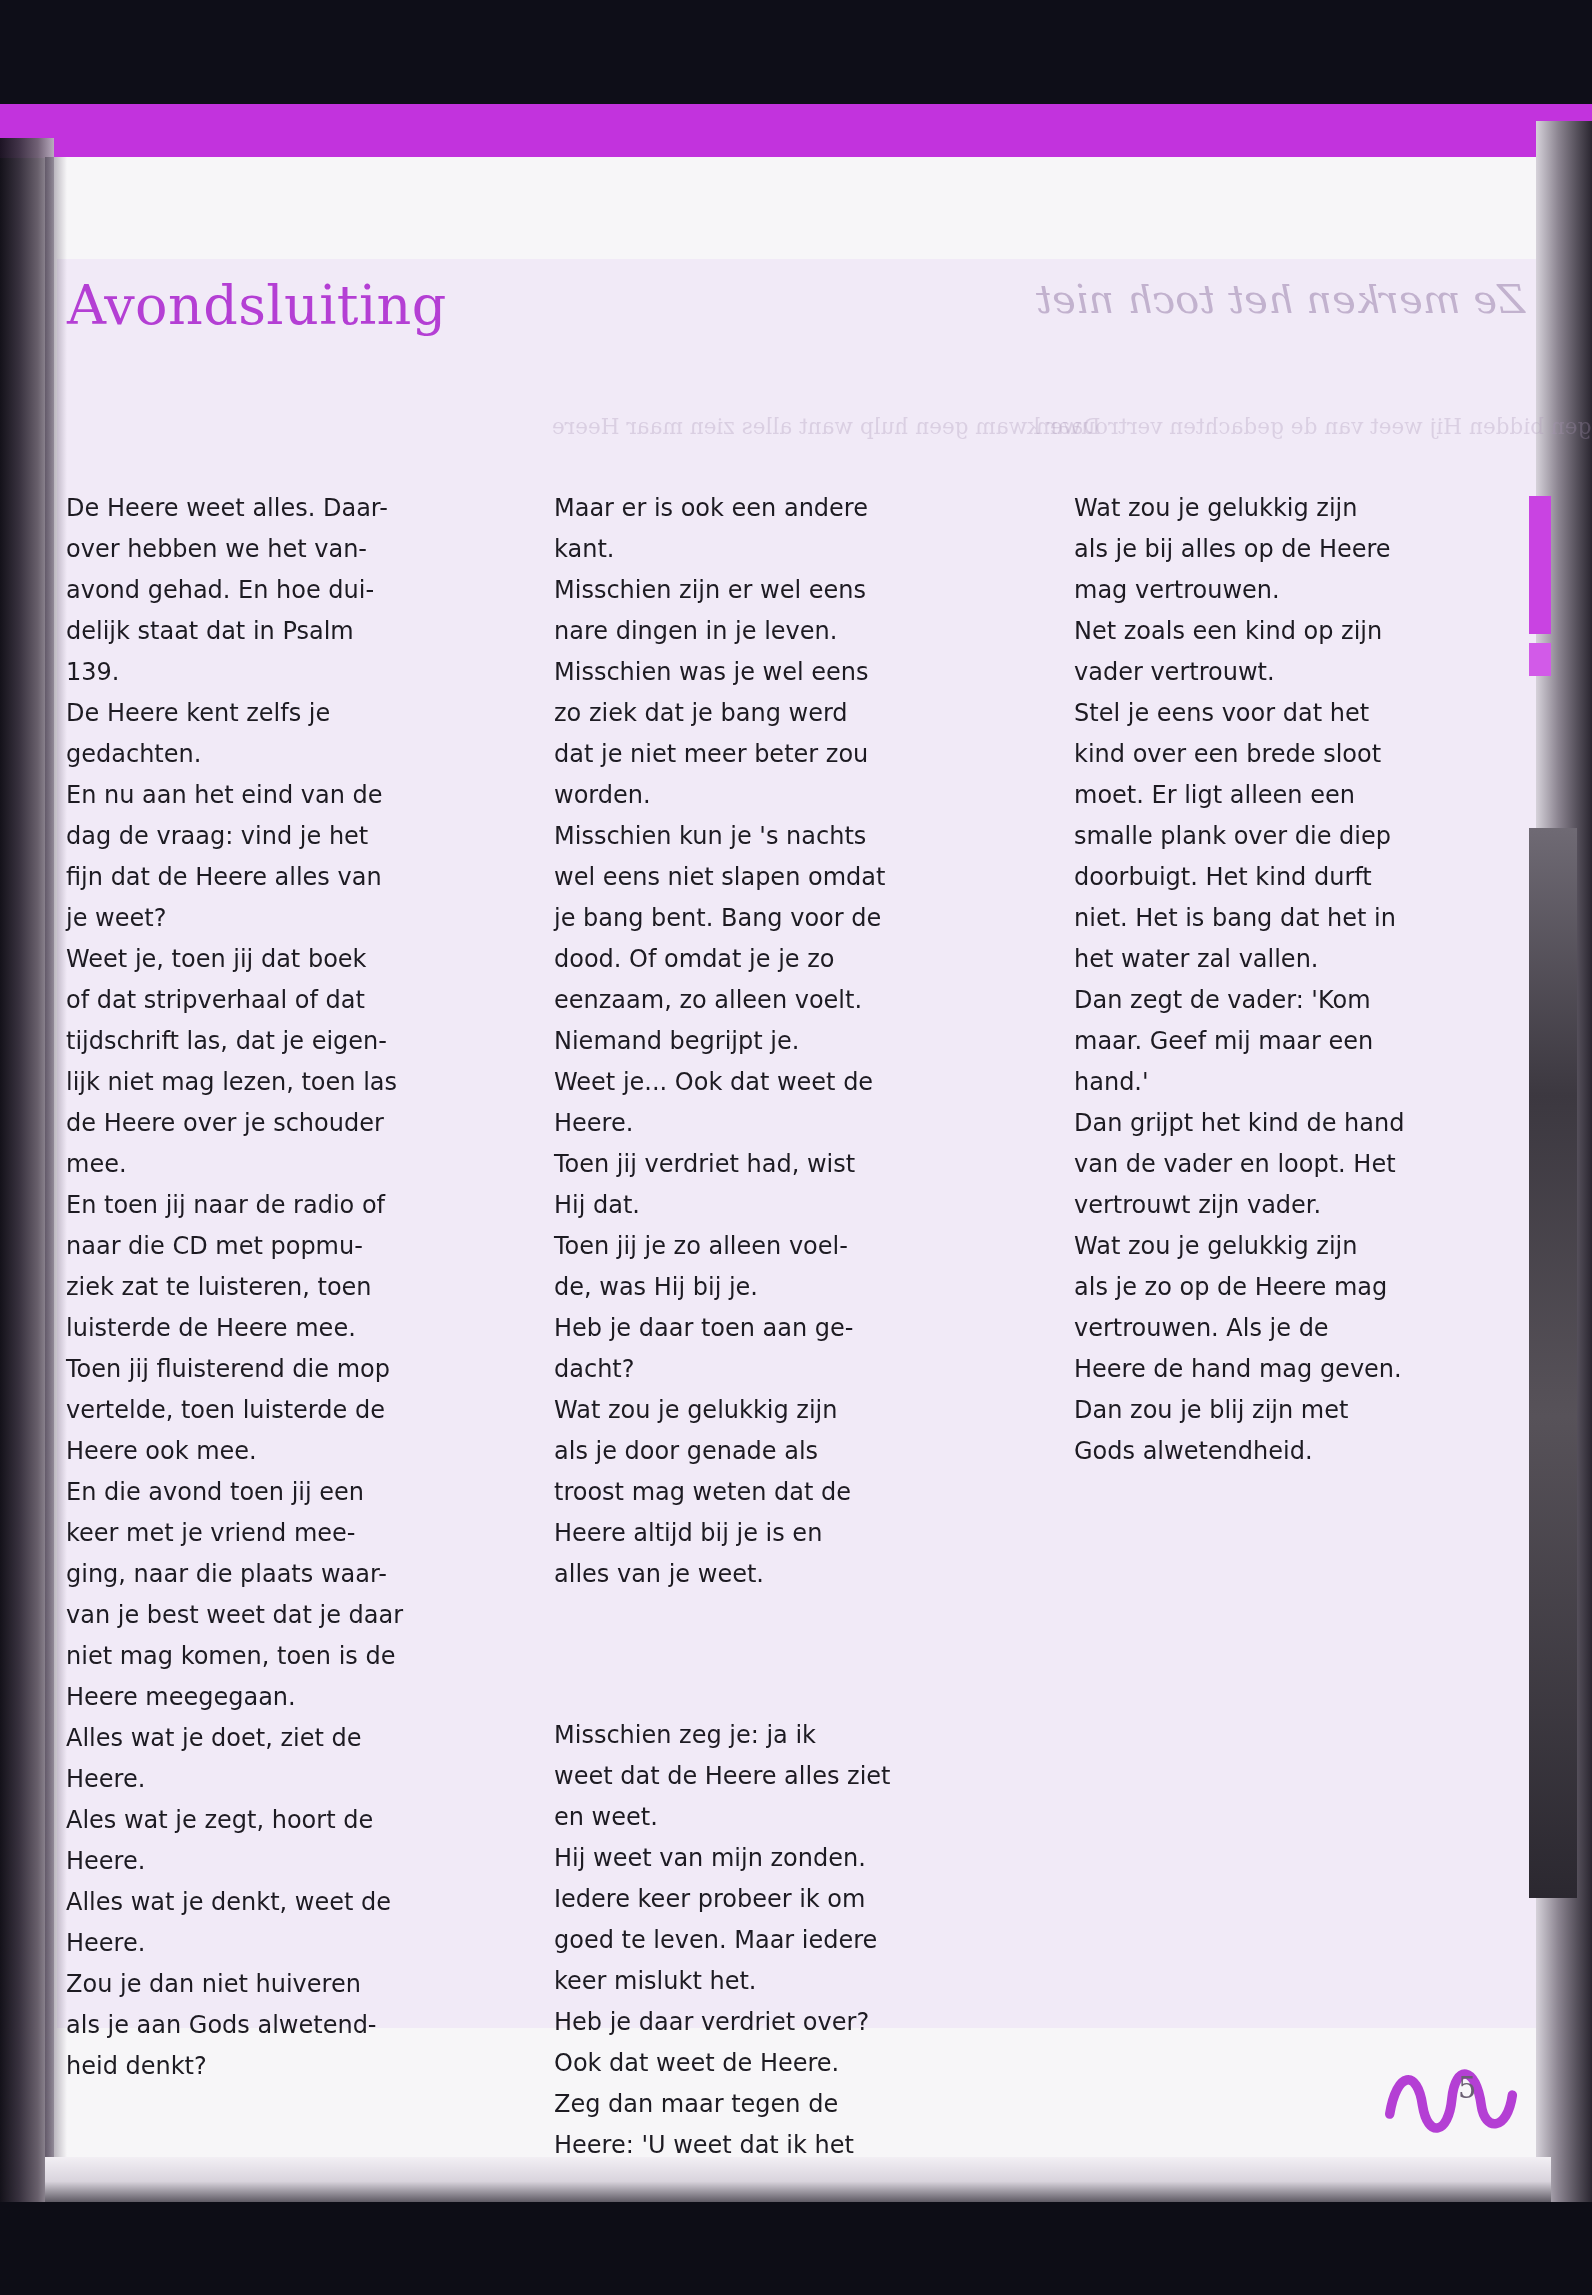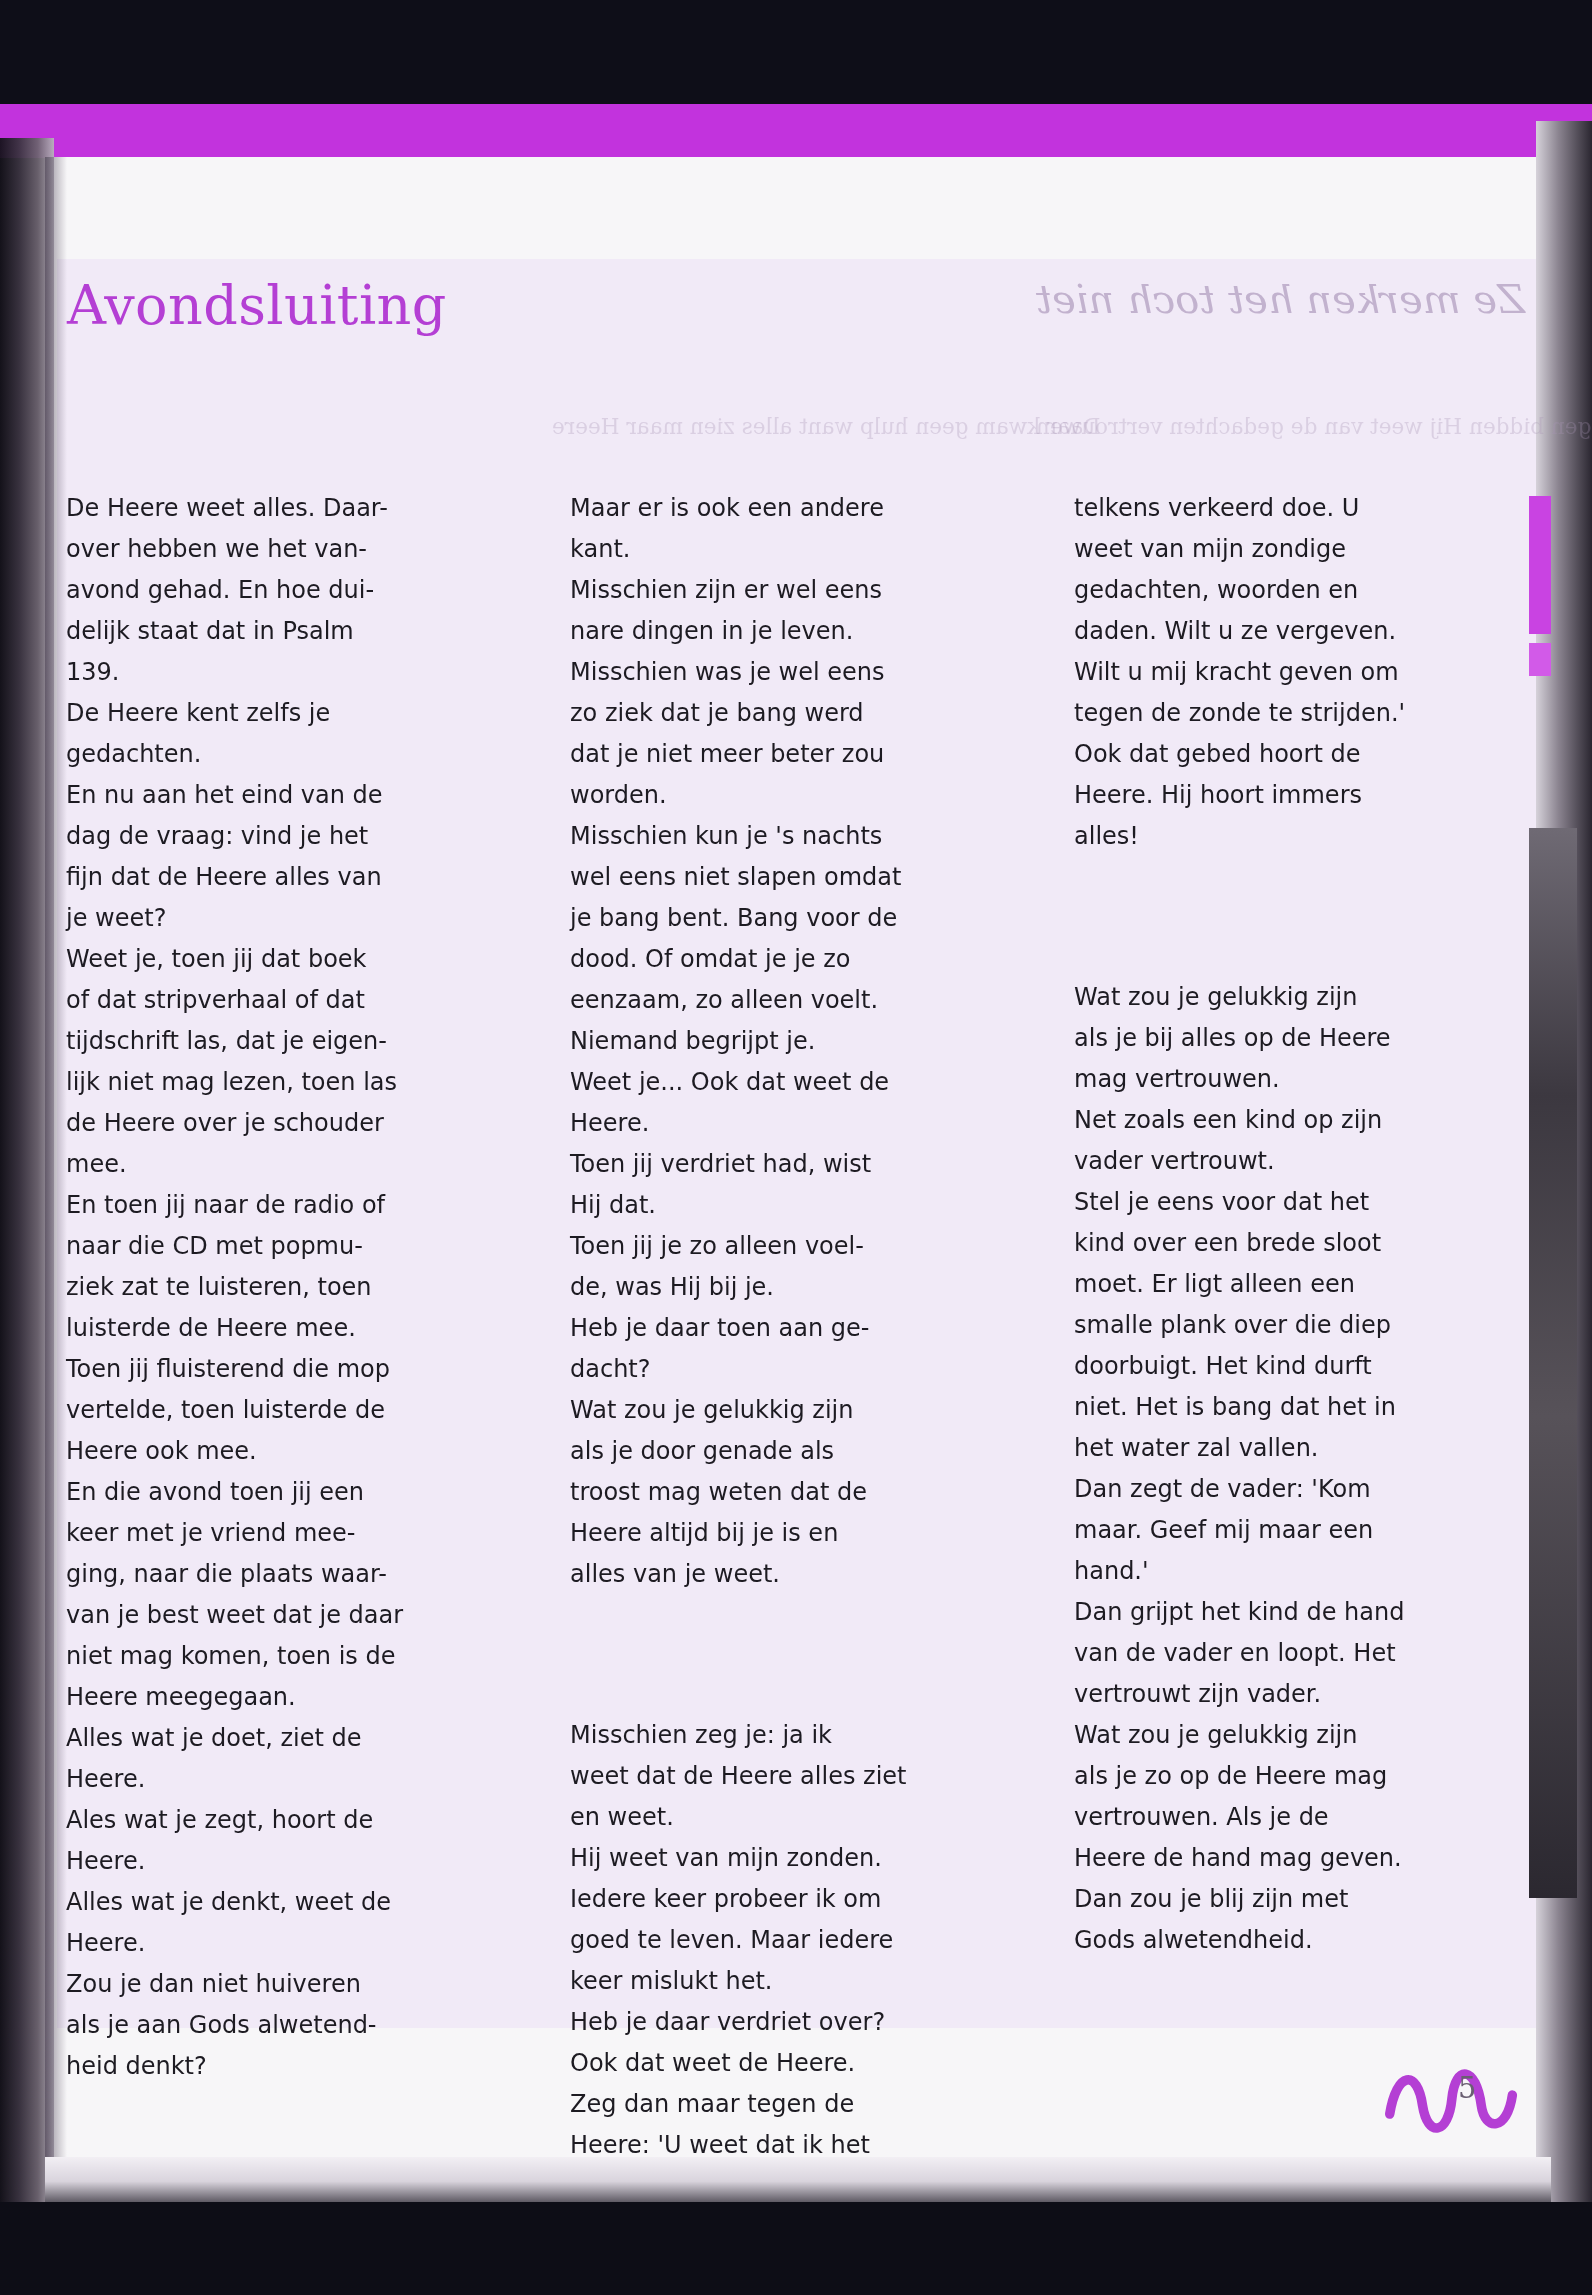--- a/index.html
+++ b/index.html
@@ -164,21 +164,21 @@
   .col {
     position: absolute;
     top: 406px;
     font-family: "DejaVu Sans", sans-serif;
     font-size: 24px;
     line-height: 41px;
     color: #1d1b22;
     white-space: pre-wrap;
   }
   .col-1 { left: 66px;  width: 431px; }
-  .col-2 { left: 570px; width: 431px; }
+  .col-2 { left: 554px; width: 431px; }
   .col-3 { left: 1074px; width: 423px; }
 
   .para { margin: 0 0 38px 0; white-space: pre-wrap; }
   .para:last-child { margin-bottom: 0; }
 
   
   .squiggle {
     position: absolute;
     left: 1381px;
     top: 2045px;
@@ -309,29 +309,20 @@
 Iedere keer probeer ik om
 goed te leven. Maar iedere
 keer mislukt het.
 Heb je daar verdriet over?
 Ook dat weet de Heere.
 Zeg dan maar tegen de
 Heere: 'U weet dat ik het</p>
 </div>
 
 <div class="col col-3">
-  <p class="para">telkens verkeerd doe. U
-weet van mijn zondige
-gedachten, woorden en
-daden. Wilt u ze vergeven.
-Wilt u mij kracht geven om
-tegen de zonde te strijden.'
-Ook dat gebed hoort de
-Heere. Hij hoort immers
-alles!</p>
   <p class="para">Wat zou je gelukkig zijn
 als je bij alles op de Heere
 mag vertrouwen.
 Net zoals een kind op zijn
 vader vertrouwt.
 Stel je eens voor dat het
 kind over een brede sloot
 moet. Er ligt alleen een
 smalle plank over die diep
 doorbuigt. Het kind durft

